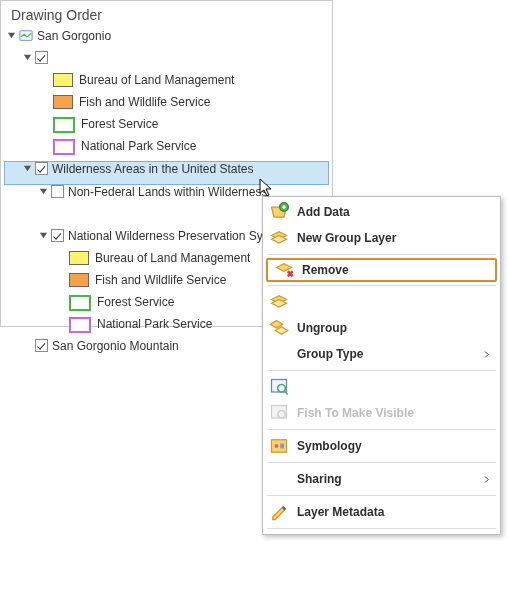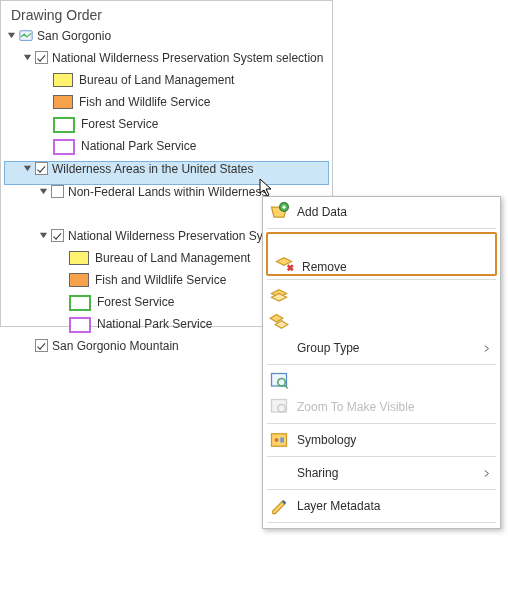--- a/index.html
+++ b/index.html
@@ -115,34 +115,34 @@
   }
   .mitem.disabled { color: #bdbdbd; }
   .micon {
     width: 20px; height: 20px;
     display: inline-flex;
     align-items: center;
     justify-content: center;
     margin-right: 8px;
     flex: 0 0 auto;
   }
-  .mlabel { flex: 1 1 auto; }
+  .mlabel { flex: 1 1 auto; font-weight: bold; }
   .mshort { color: #6a6a6a; font-size: 12px; padding-left: 8px; }
   .mchev {
     width: 10px; display:inline-flex; align-items:center; justify-content:center; color:#555;
   }
   .msep {
     height: 1px; background: #dcdcdc; margin: 3px 4px;
   }
   .highlight-box {
     border: 2px solid #d98a2b;
     border-radius: 2px;
     margin: 0 3px;
   }
-  .highlight-box .mitem { height: 40px; align-items: flex-end; }
+  .highlight-box .mitem { height: 20px; }
 </style>
 </head>
 <body>
 
 <div class="panel">
   <div class="panel-title">Drawing Order</div>
   <div class="tree">
 
     <div class="row">
       <span class="arrow">
@@ -160,21 +160,20 @@
     </div>
 
     <div class="row">
       <span class="indent"></span>
       <span class="arrow">
         <svg viewBox="0 0 10 10">
             <path d="M1 2 L9 2 L5 8 Z" fill="#555"></path>
           </svg>
       </span>
       <span class="cb checked"></span>
-      <span class="label">National Wilderness Preservation System selection</span>
     </div>
     <div class="row">
       <span class="indent"></span>
         <span class="indent"></span>
         <span class="indent"></span>
       <span class="swatch" style="background:#FEF26E"></span>
       <span class="label">Bureau of Land Management</span>
     </div>
     <div class="row">
       <span class="indent"></span>
@@ -296,20 +295,29 @@
   <div class="menu-inner">
     <div class="mitem">
       <span class="micon">
         <svg viewBox="0 0 16 16">
             <path d="M2 4 L14 4 L12 12 L4 12 Z" fill="#ffd36b" stroke="#cc9a2a"></path>
             <circle cx="12" cy="4" r="3.5" fill="#56b556" stroke="#2f7a2f"></circle>
             <path d="M12 2.5 V5.5 M10.5 4 H13.5" stroke="#fff" stroke-width="1"></path>
           </svg>
       </span>
       <span class="mlabel">Add Data</span>
+    </div>
+    <div class="mitem">
+      <span class="micon">
+        <svg viewBox="0 0 16 16">
+            <path d="M2 6 L8 3 L14 6 L8 9 Z" fill="#ffd36b" stroke="#cc9a2a"></path>
+            <path d="M2 9 L8 6 L14 9 L8 12 Z" fill="#ffe6a8" stroke="#cc9a2a"></path>
+          </svg>
+      </span>
+      <span class="mlabel">New Group Layer</span>
     </div>
     <div class="msep"></div>
 
     <div class="highlight-box">
       <div class="mitem">
         <span class="micon">
           <svg viewBox="0 0 16 16">
               <path d="M2 6 L8 3 L14 6 L8 9 Z" fill="#ffd36b" stroke="#cc9a2a"></path>
               <path d="M11 9 L15 13 M15 9 L11 13" stroke="#d93a3a" stroke-width="2"></path>
             </svg>
@@ -327,20 +335,21 @@
           </svg>
       </span>
     </div>
     <div class="mitem">
       <span class="micon">
         <svg viewBox="0 0 16 16">
             <path d="M1 5 L6 2 L11 5 L6 8 Z" fill="#ffd36b" stroke="#cc9a2a"></path>
             <path d="M5 10 L10 7 L15 10 L10 13 Z" fill="#ffe6a8" stroke="#cc9a2a"></path>
           </svg>
       </span>
+      <span class="mlabel">Ungroup</span>
     </div>
     <div class="mitem">
       <span class="micon"></span>
       <span class="mlabel">Group Type</span>
       <span class="mchev">
         <svg viewBox="0 0 8 10" width="6" height="9">
             <path d="M1 1 L6 5 L1 9" fill="none" stroke="#555" stroke-width="1.3"></path>
           </svg>
       </span>
     </div>
@@ -354,21 +363,21 @@
           </svg>
       </span>
     </div>
     <div class="mitem disabled">
       <span class="micon">
         <svg viewBox="0 0 16 16">
             <rect x="2" y="2" width="12" height="10" fill="#f3f3f3" stroke="#cfcfcf"></rect>
             <circle cx="10" cy="9" r="3" fill="none" stroke="#cfcfcf" stroke-width="1.3"></circle>
           </svg>
       </span>
-      <span class="mlabel">Zoom To Make Visible</span>
+      <span class="mlabel">Fish To Make Visible</span>
     </div>
     <div class="msep"></div>
     <div class="mitem">
       <span class="micon">
         <svg viewBox="0 0 16 16">
             <rect x="2" y="3" width="12" height="10" fill="#ffd36b" stroke="#cc9a2a"></rect>
             <circle cx="6" cy="8" r="1.6" fill="#e06a4a"></circle>
             <rect x="9" y="6" width="3" height="4" fill="#6aa0e0"></rect>
           </svg>
       </span>

